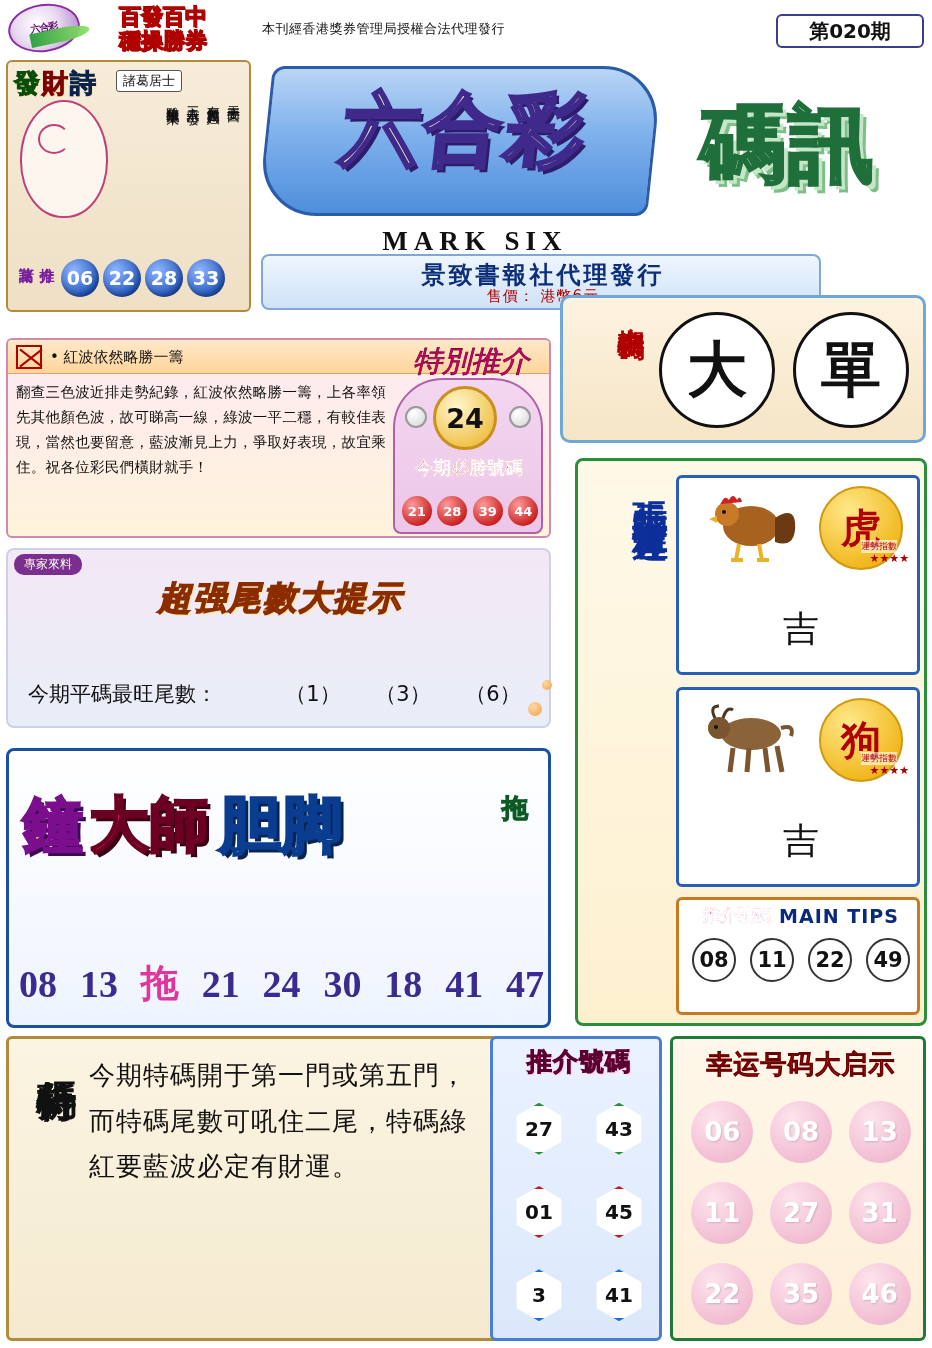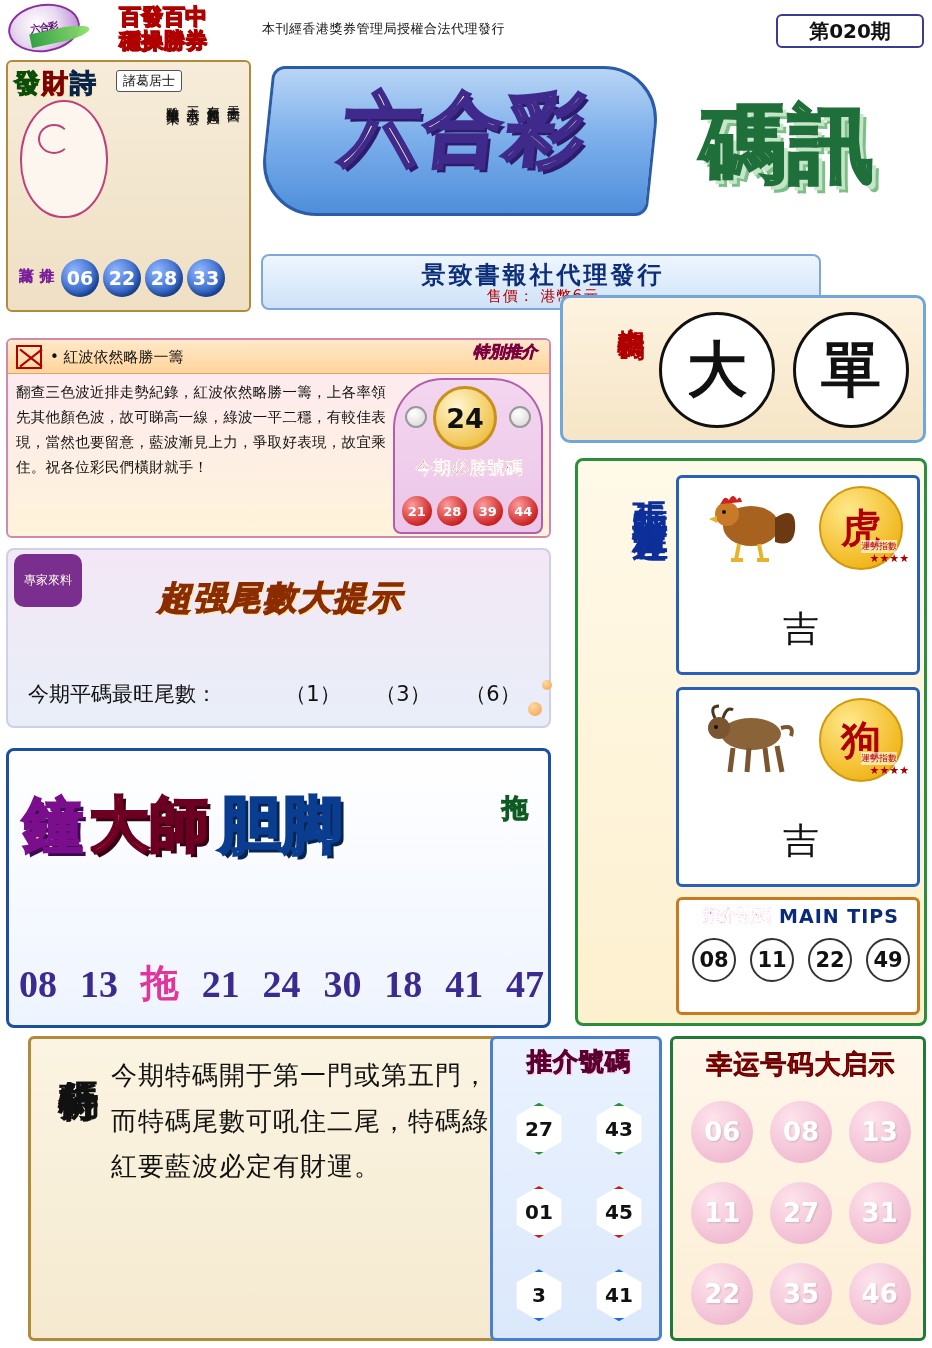--- a/index.html
+++ b/index.html
@@ -157,21 +157,21 @@
     background: linear-gradient(180deg,#fde9f3, #fff3da);
     overflow:hidden;
   }
   .sp-head { position:absolute; left:0; top:0; width:545px; height:34px;
     background: linear-gradient(180deg,#ffe9c9,#ffd49a); border-bottom:1px solid #d7a86a; }
   .sp-x { position:absolute; left:8px; top:5px; width:26px;height:24px;border:2px solid #b00000; }
   .sp-x:before,.sp-x:after{content:"";position:absolute;left:-1px;top:10px;width:28px;height:2px;background:#b00000;}
   .sp-x:before{transform:rotate(38deg);} .sp-x:after{transform:rotate(-38deg);}
   .sp-head-t { position:absolute; left:42px; top:8px; font-size:15px; color:#111; }
   .sp-head-t2 {
-    position:absolute; right:12px; top:2px; font-size:16px; font-weight:bold;
+    position:absolute; right:20px; top:2px; font-size:29px; font-weight:normal;
     color:#d6006d; -webkit-text-stroke:.8px #7a0040; font-style:italic;
   }
   .sp-body {
     position:absolute; left:8px; top:40px; width:380px; height:152px;
     font-size:14.5px; line-height:1.72; color:#111; letter-spacing:.3px;
   }
   .sp-ball-panel {
     position:absolute; right:6px; top:38px; width:150px; height:156px;
     background: linear-gradient(180deg,#f3d6f0,#ecc6e8);
     border:2px solid #b05fa8; border-radius:50px 50px 8px 8px;
@@ -219,21 +219,21 @@
   }
   .today-c1 { left:96px; } .today-c2 { left:230px; }
 
   
   .tails {
     position:absolute; left:6px; top:548px; width:545px; height:180px;
     border:2px solid #cfcfe8; border-radius:8px;
     background: linear-gradient(180deg,#f3e8f5,#e8eef8);
   }
   .tails-tag {
-    position:absolute; left:6px; top:4px; padding:18px 10px; border-radius:10px;
+    position:absolute; left:6px; top:4px; padding:2px 10px; border-radius:10px;
     background:#7a2f8f; color:#ffe; font-size:12px;
   }
   .tails-title {
     position:absolute; left:0; top:26px; width:545px; text-align:center;
     font-size:33px; font-weight:bold; font-style:italic;
     color:#ff7a00; -webkit-text-stroke:1.4px #8a2b00; letter-spacing:2px;
     text-shadow: 2px 2px 0 #ffe9b0;
   }
   .tails-row {
     position:absolute; left:20px; width:510px; font-size:21px; color:#111;
@@ -332,21 +332,20 @@
     width:44px;height:44px;border-radius:50%; border:2px solid #333; background:#fff;
     display:flex;align-items:center;justify-content:center;
     font-size:21px; font-weight:bold; color:#111;
   }
 
   
   .analysis {
     position:absolute; left:6px; top:1036px; width:528px; height:305px;
     border:3px solid #b08b3a; border-radius:6px;
     background: linear-gradient(180deg,#fbf4e2,#f5ead0);
-    margin-left: 22px;
   }
   .an-side {
     position:absolute; left:8px; top:10px; width:62px; height:284px;
     writing-mode: vertical-rl; text-orientation: upright;
     font-size:40px; font-weight:bold; color:#111; line-height:1.15;
     font-family:"Liberation Serif", serif;
   }
   .an-body {
     position:absolute; left:80px; top:14px; width:388px; height:280px;
     font-size:26px; line-height:1.75; color:#111; letter-spacing:1px;
@@ -441,20 +440,21 @@
       <div class="ballnum">06</div>
       <div class="ballnum">22</div>
       <div class="ballnum">28</div>
       <div class="ballnum">33</div>
     </div>
   </div>
 
   <div class="mark-six">
     <div class="ms-logo"></div>
     <div class="ms-logo-text">六合彩</div>
+    <div class="ms-en">MARK SIX</div>
     <div class="ms-right">
       <div class="ms-right-text">碼訊</div>
     </div>
     <div class="ms-bar">
       <div class="ms-bar-t1">景致書報社代理發行</div>
       <div class="ms-bar-t2">售價： 港幣6元</div>
     </div>
   </div>
 
   <div class="special">

